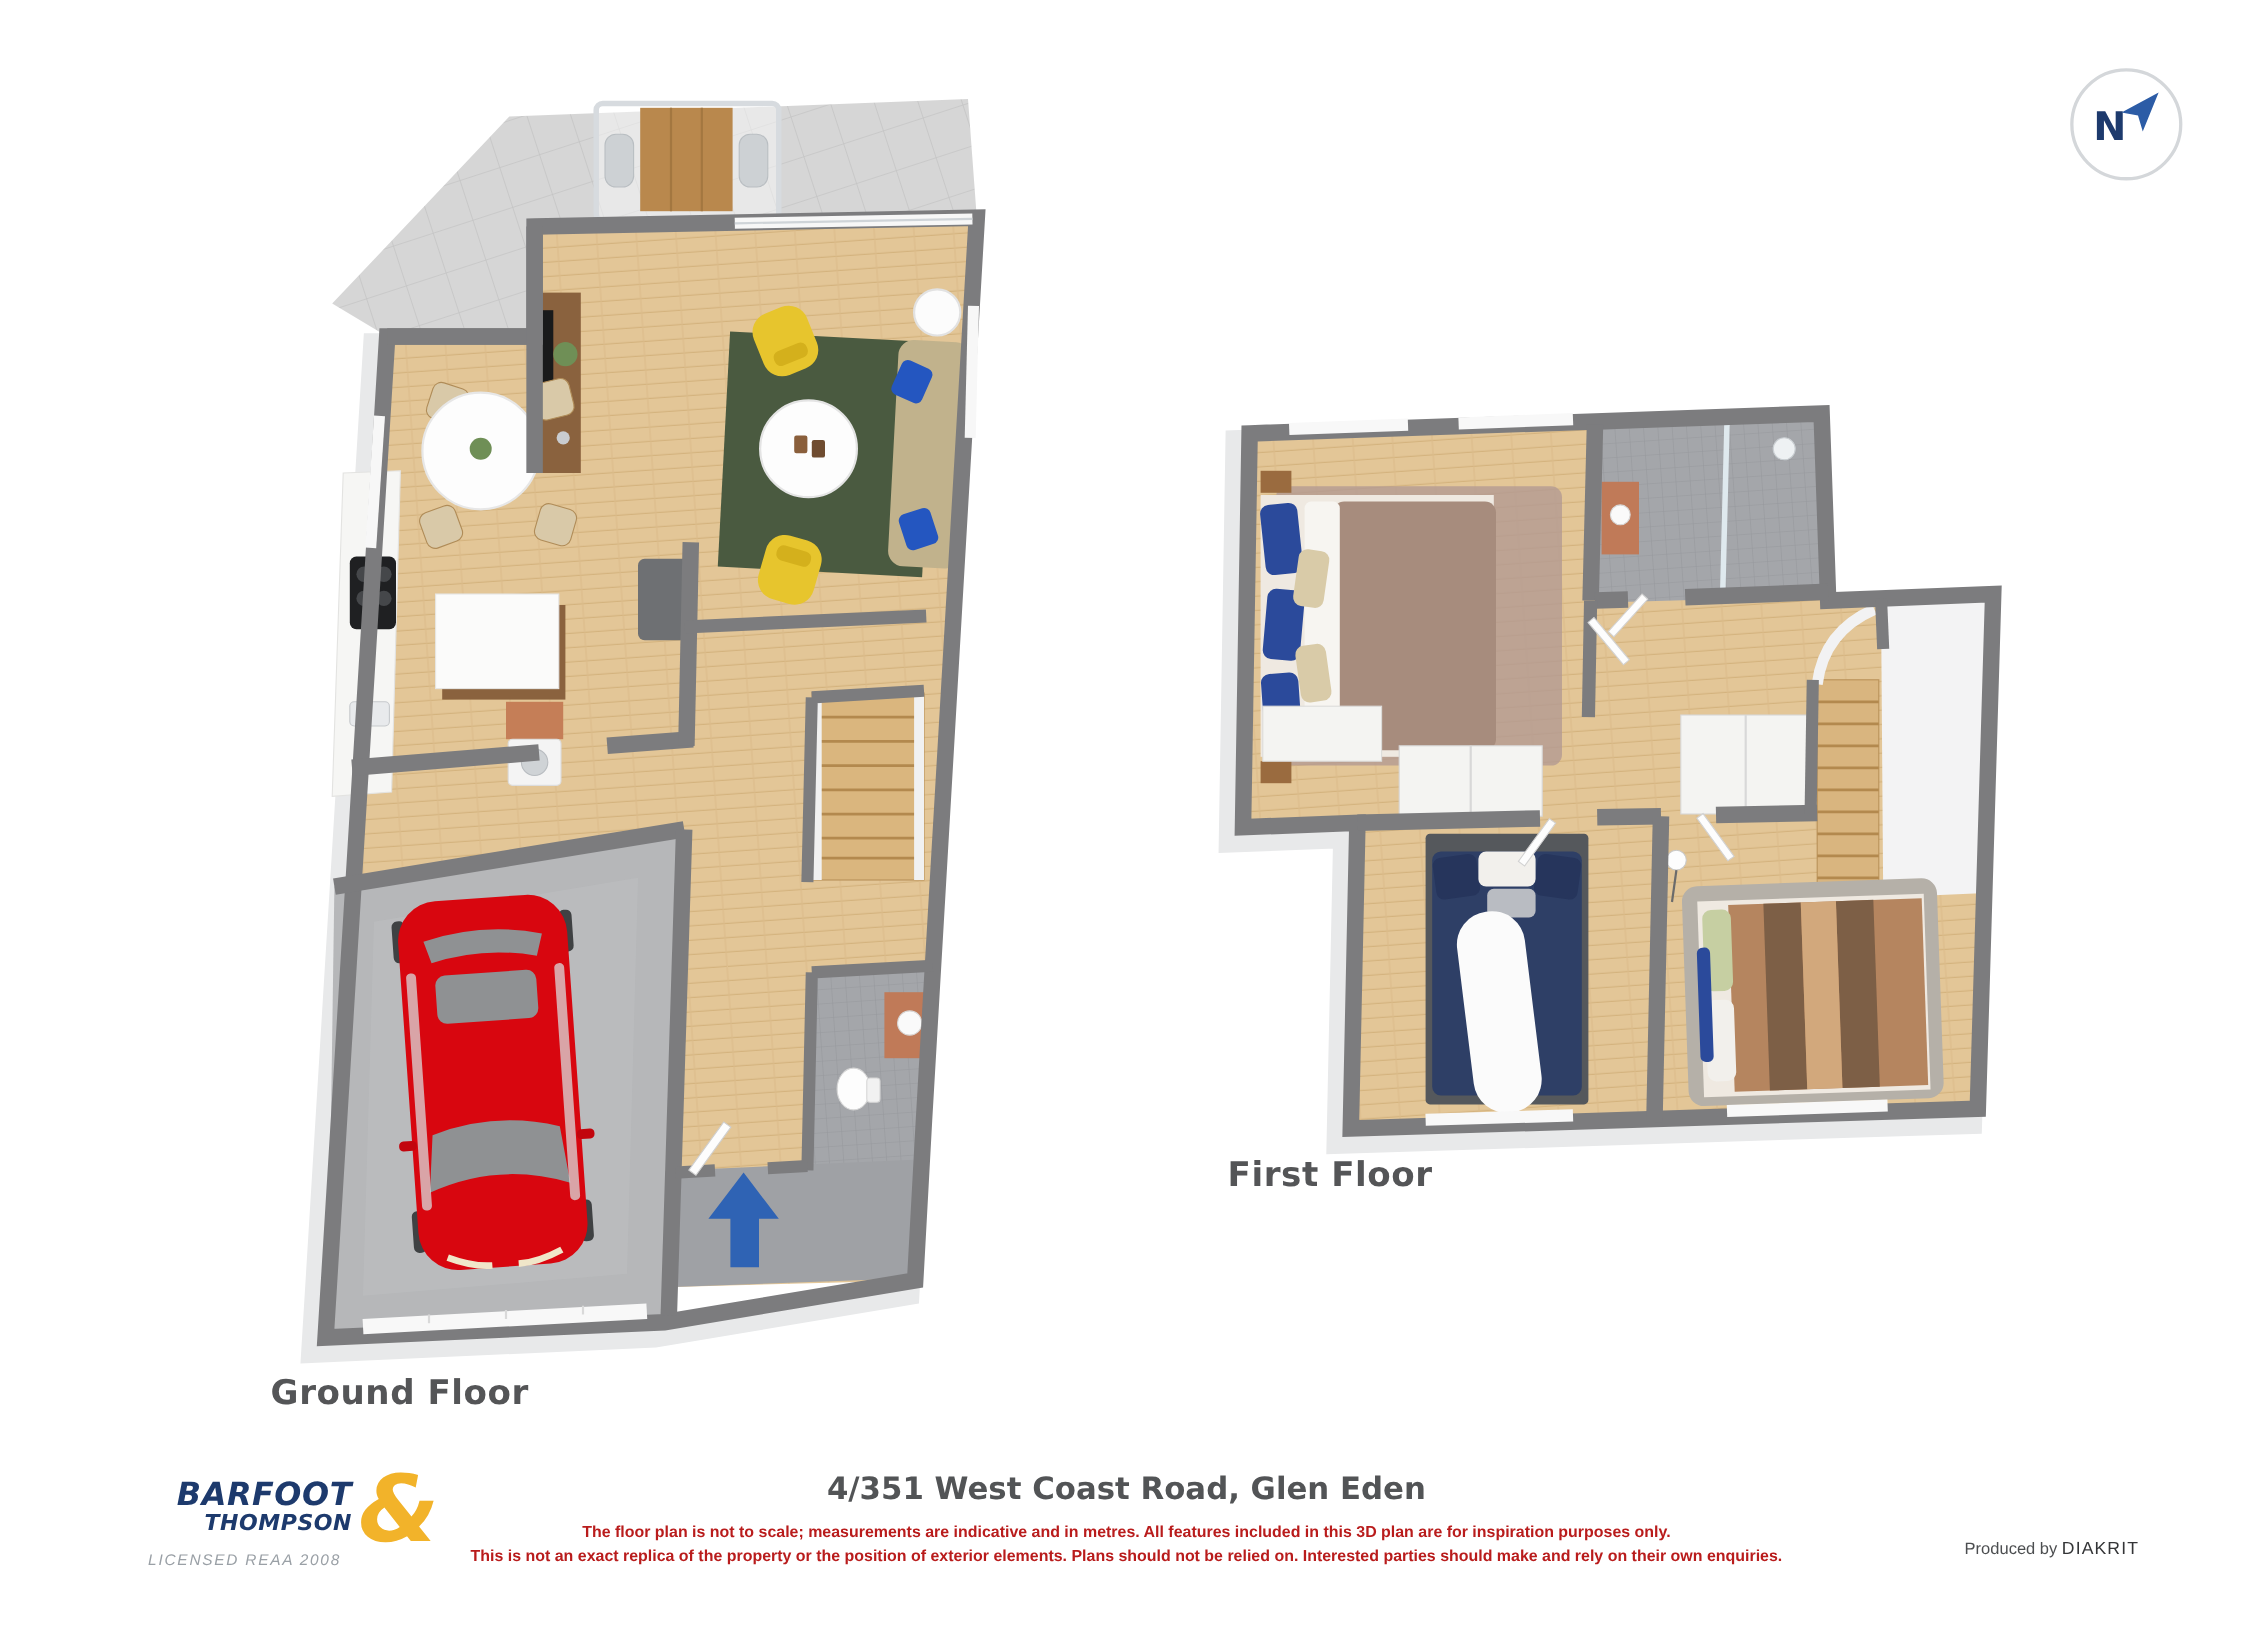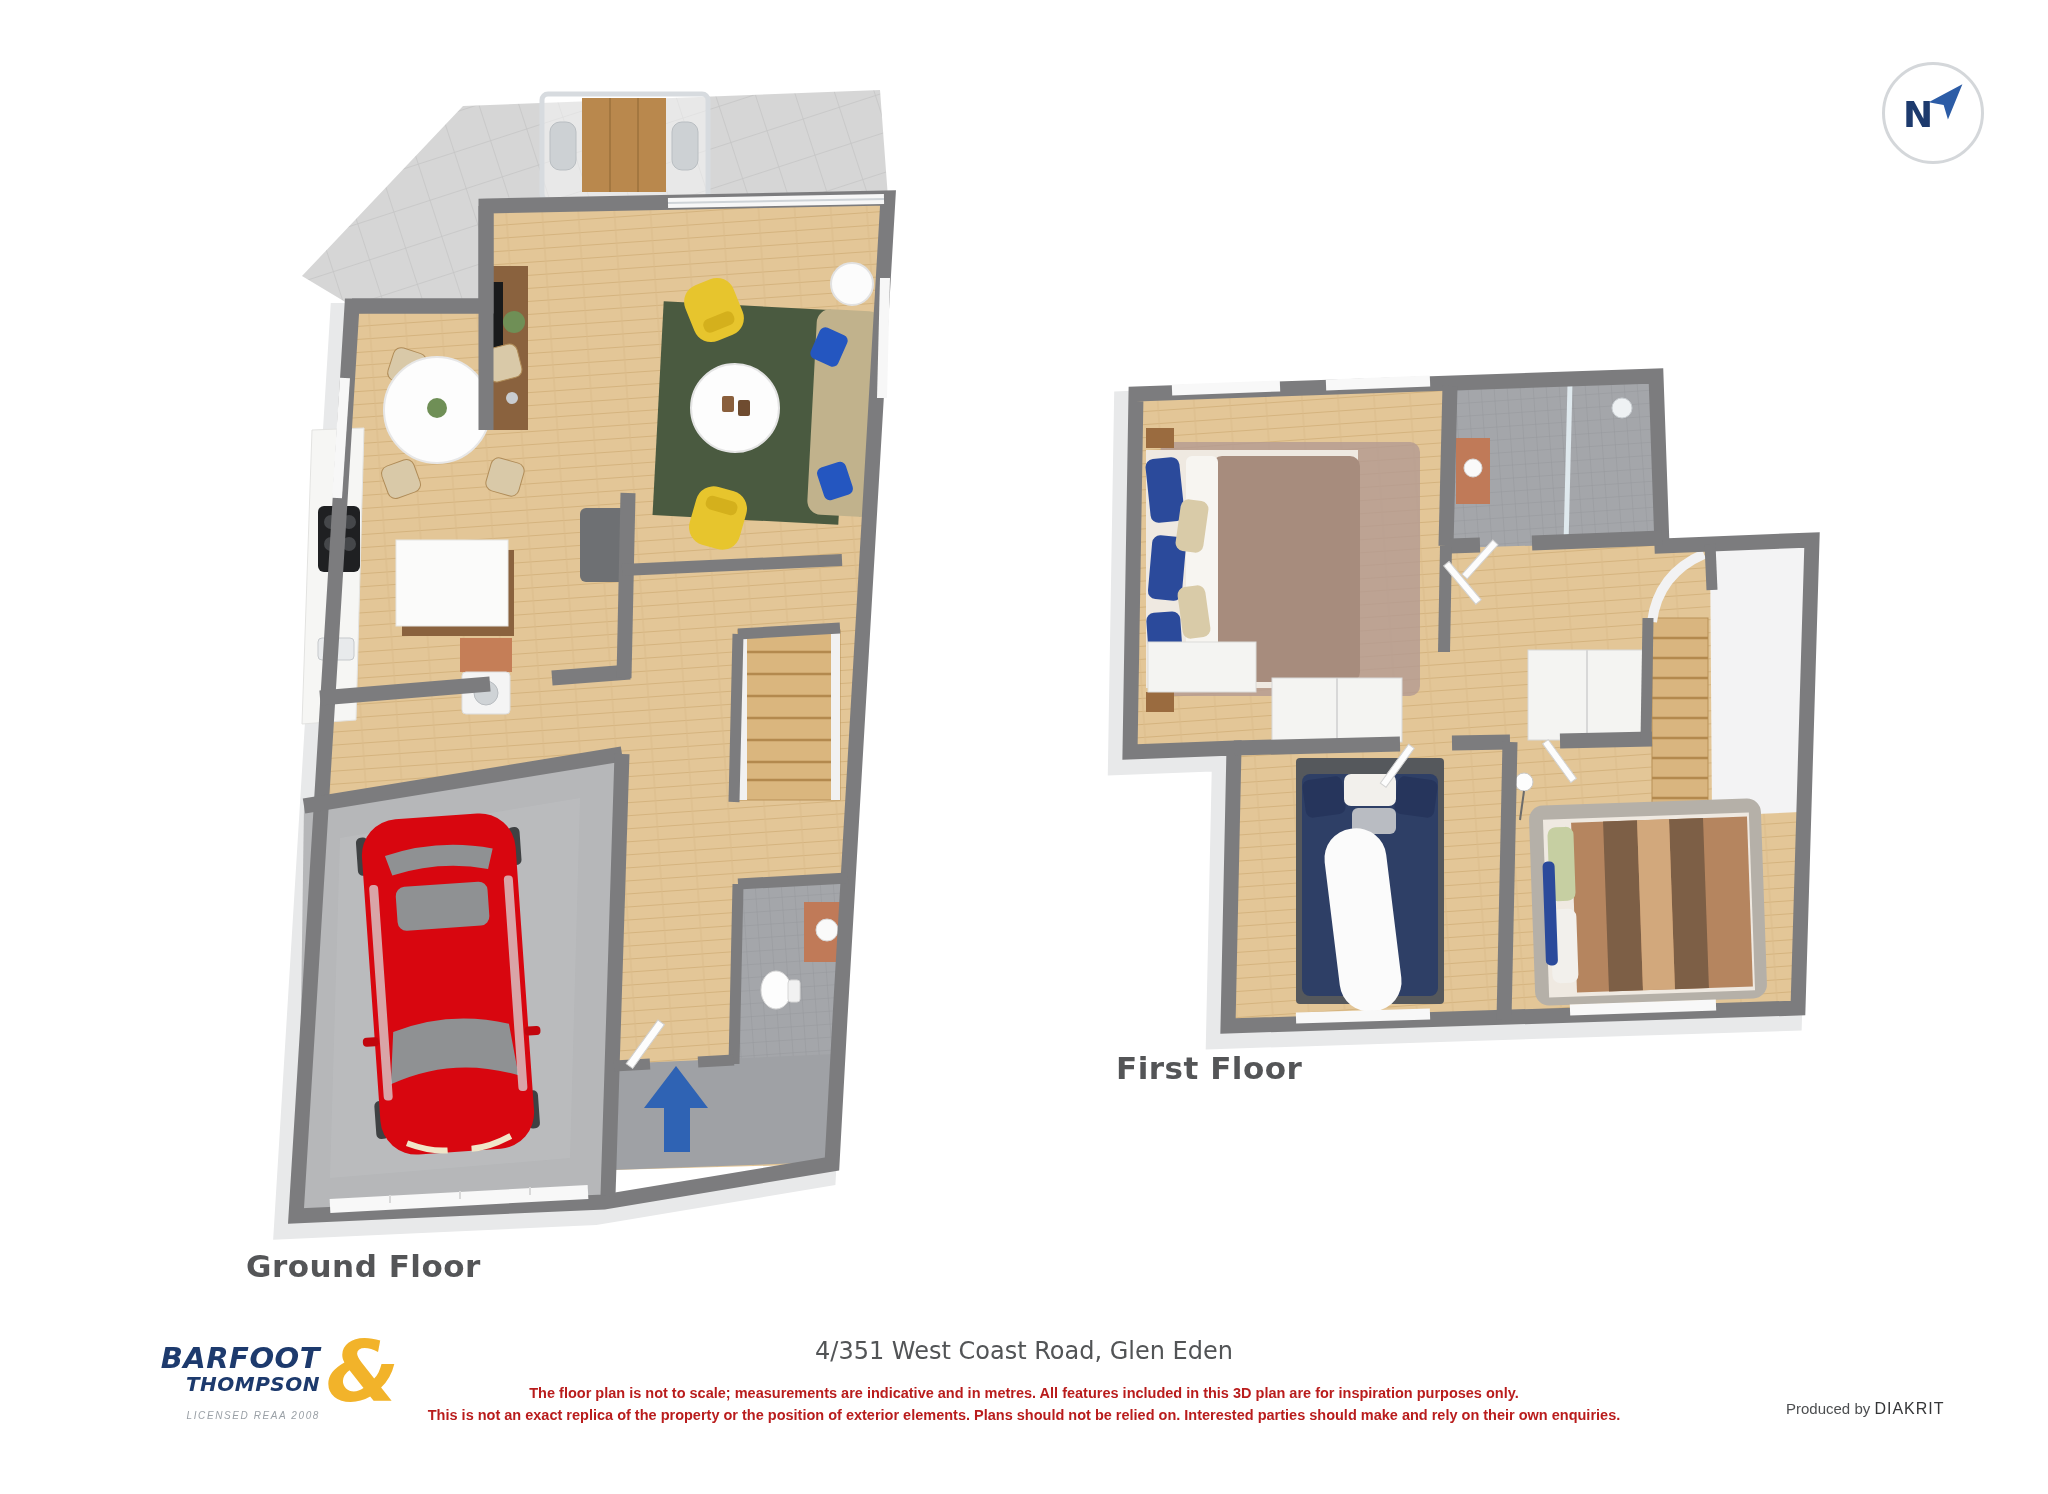--- a/index.html
+++ b/index.html
@@ -13,24 +13,24 @@
   .compass{position:absolute;left:1882px;top:62px;width:96px;height:96px;border-radius:50%;
            border:3px solid #d4d7da;background:#fff;}
   
   .logo{position:absolute;left:88px;top:1340px;width:350px;height:104px;font-style:italic;}
   .logo .l1,.logo .l2{position:absolute;right:118px;text-align:right;width:240px;
         font-family:"DejaVu Sans","Liberation Sans",sans-serif;font-weight:bold;color:#1d3a6d;line-height:1;}
   .logo .l1{top:4px;font-size:29px;letter-spacing:.5px;}
   .logo .l2{top:34px;font-size:20px;letter-spacing:.5px;}
   .logo .amp{position:absolute;left:238px;top:-10px;font-family:"DejaVu Sans","Liberation Sans",sans-serif;
         font-weight:bold;font-size:84px;color:#f2b32a;line-height:1;}
-  .logo .tag{position:absolute;right:118px;top:70px;font-size:10px;letter-spacing:1.6px;color:#9aa0a6;margin-left:32px;}
+  .logo .tag{position:absolute;right:128px;top:70px;font-size:14px;letter-spacing:1.6px;color:#9aa0a6;margin-left:32px;}
   .footer-center{position:absolute;left:0;top:0;width:2048px;text-align:center;}
   .address{position:absolute;left:0;right:0;top:1337px;font-family:"DejaVu Sans","Liberation Sans",sans-serif;
-           font-weight:normal;font-size:24px;color:#525456;}
+           font-weight:bold;font-size:28px;color:#525456;}
   .disc{position:absolute;left:0;right:0;font-size:14.5px;font-weight:bold;color:#b91c1c;}
   .disc.d1{top:1385px;}
   .disc.d2{top:1407px;}
   .produced{position:absolute;left:1786px;top:1400px;font-size:15px;color:#4c4e50;white-space:nowrap;}
   .produced .brand{font-weight:normal;font-size:16px;letter-spacing:1px;color:#343537;}
 </style>
 </head>
 <body>
 
 <div class="canvas">

